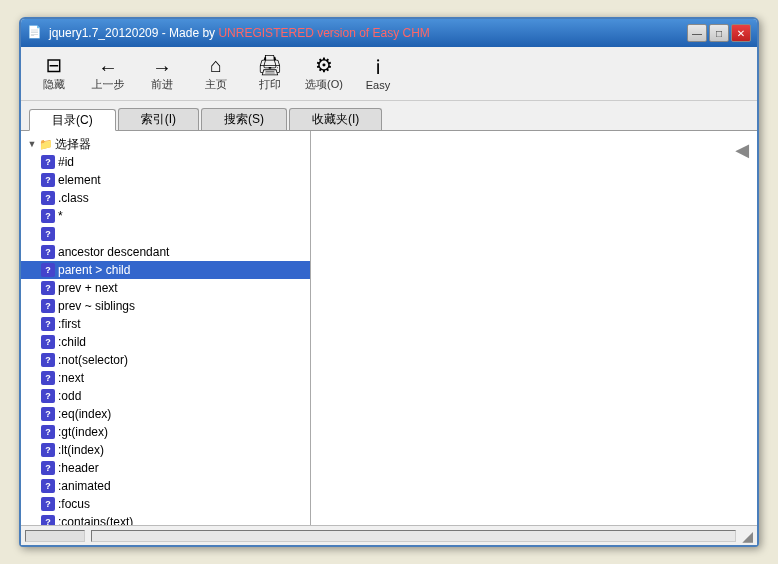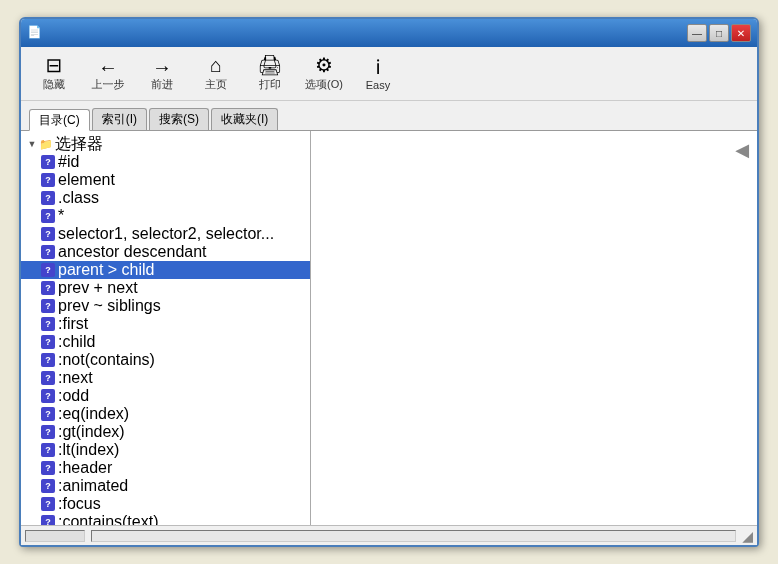--- a/index.html
+++ b/index.html
@@ -115,21 +115,21 @@
     .tabbar {
       background: #f0f0f0;
       display: flex;
       align-items: flex-end;
       padding: 4px 8px 0 8px;
       border-bottom: 1px solid #999;
       flex-shrink: 0;
       height: 30px;
     }
     .tab {
-      padding: 3px 9px;
+      padding: 3px 22px;
       border: 1px solid #999;
       border-bottom: none;
       border-radius: 3px 3px 0 0;
       cursor: pointer;
       font-size: 12px;
       background: #ddd;
       margin-right: 2px;
       height: 22px;
       display: flex;
       align-items: center;
@@ -194,21 +194,21 @@
       width: 14px;
       height: 14px;
       display: inline-flex;
       align-items: center;
       justify-content: center;
       font-size: 11px;
       flex-shrink: 0;
       margin-right: 2px;
     }
     .tree-item .item-text {
-      font-size: 16px;
+      font-size: 12px;
     }
     .question-icon {
       display: inline-flex;
       align-items: center;
       justify-content: center;
       width: 14px;
       height: 14px;
       background: #4444cc;
       color: white;
       font-size: 9px;
@@ -255,20 +255,23 @@
     }
   </style>
 </head>
 <body>
 
 <div class="window">
 
   <div class="titlebar">
     <div class="titlebar-left">
       <span class="titlebar-icon">📄</span>
+      <span class="titlebar-title">
+        <span>jquery1.7_20120209 - Made by </span><span class="unregistered">UNREGISTERED version of Easy CHM</span>
+      </span>
     </div>
     <div class="titlebar-controls">
       <div class="titlebar-btn">—</div>
       <div class="titlebar-btn">□</div>
       <div class="titlebar-btn close">✕</div>
     </div>
   </div>
 
   <div class="toolbar">
     <div class="toolbar-btn">
@@ -337,21 +340,20 @@
     <span class="item-text">.class</span>
   </div>
             <div class="tree-item">
     <span class="indent" style="width:20px"></span>
     <span class="question-icon">?</span>
     <span class="item-text">*</span>
   </div>
             <div class="tree-item">
     <span class="indent" style="width:20px"></span>
     <span class="question-icon">?</span>
-    <span class="item-text">selector1, selector2, selector...</span>
   </div>
             <div class="tree-item">
     <span class="indent" style="width:20px"></span>
     <span class="question-icon">?</span>
     <span class="item-text">ancestor descendant</span>
   </div>
             <div class="tree-item selected">
     <span class="indent" style="width:20px"></span>
     <span class="question-icon">?</span>
     <span class="item-text">parent &gt; child</span>
@@ -372,21 +374,21 @@
     <span class="item-text">:first</span>
   </div>
             <div class="tree-item">
     <span class="indent" style="width:20px"></span>
     <span class="question-icon">?</span>
     <span class="item-text">:child</span>
   </div>
             <div class="tree-item">
     <span class="indent" style="width:20px"></span>
     <span class="question-icon">?</span>
-    <span class="item-text">:not(contains)</span>
+    <span class="item-text">:not(selector)</span>
   </div>
             <div class="tree-item">
     <span class="indent" style="width:20px"></span>
     <span class="question-icon">?</span>
     <span class="item-text">:next</span>
   </div>
             <div class="tree-item">
     <span class="indent" style="width:20px"></span>
     <span class="question-icon">?</span>
     <span class="item-text">:odd</span>

